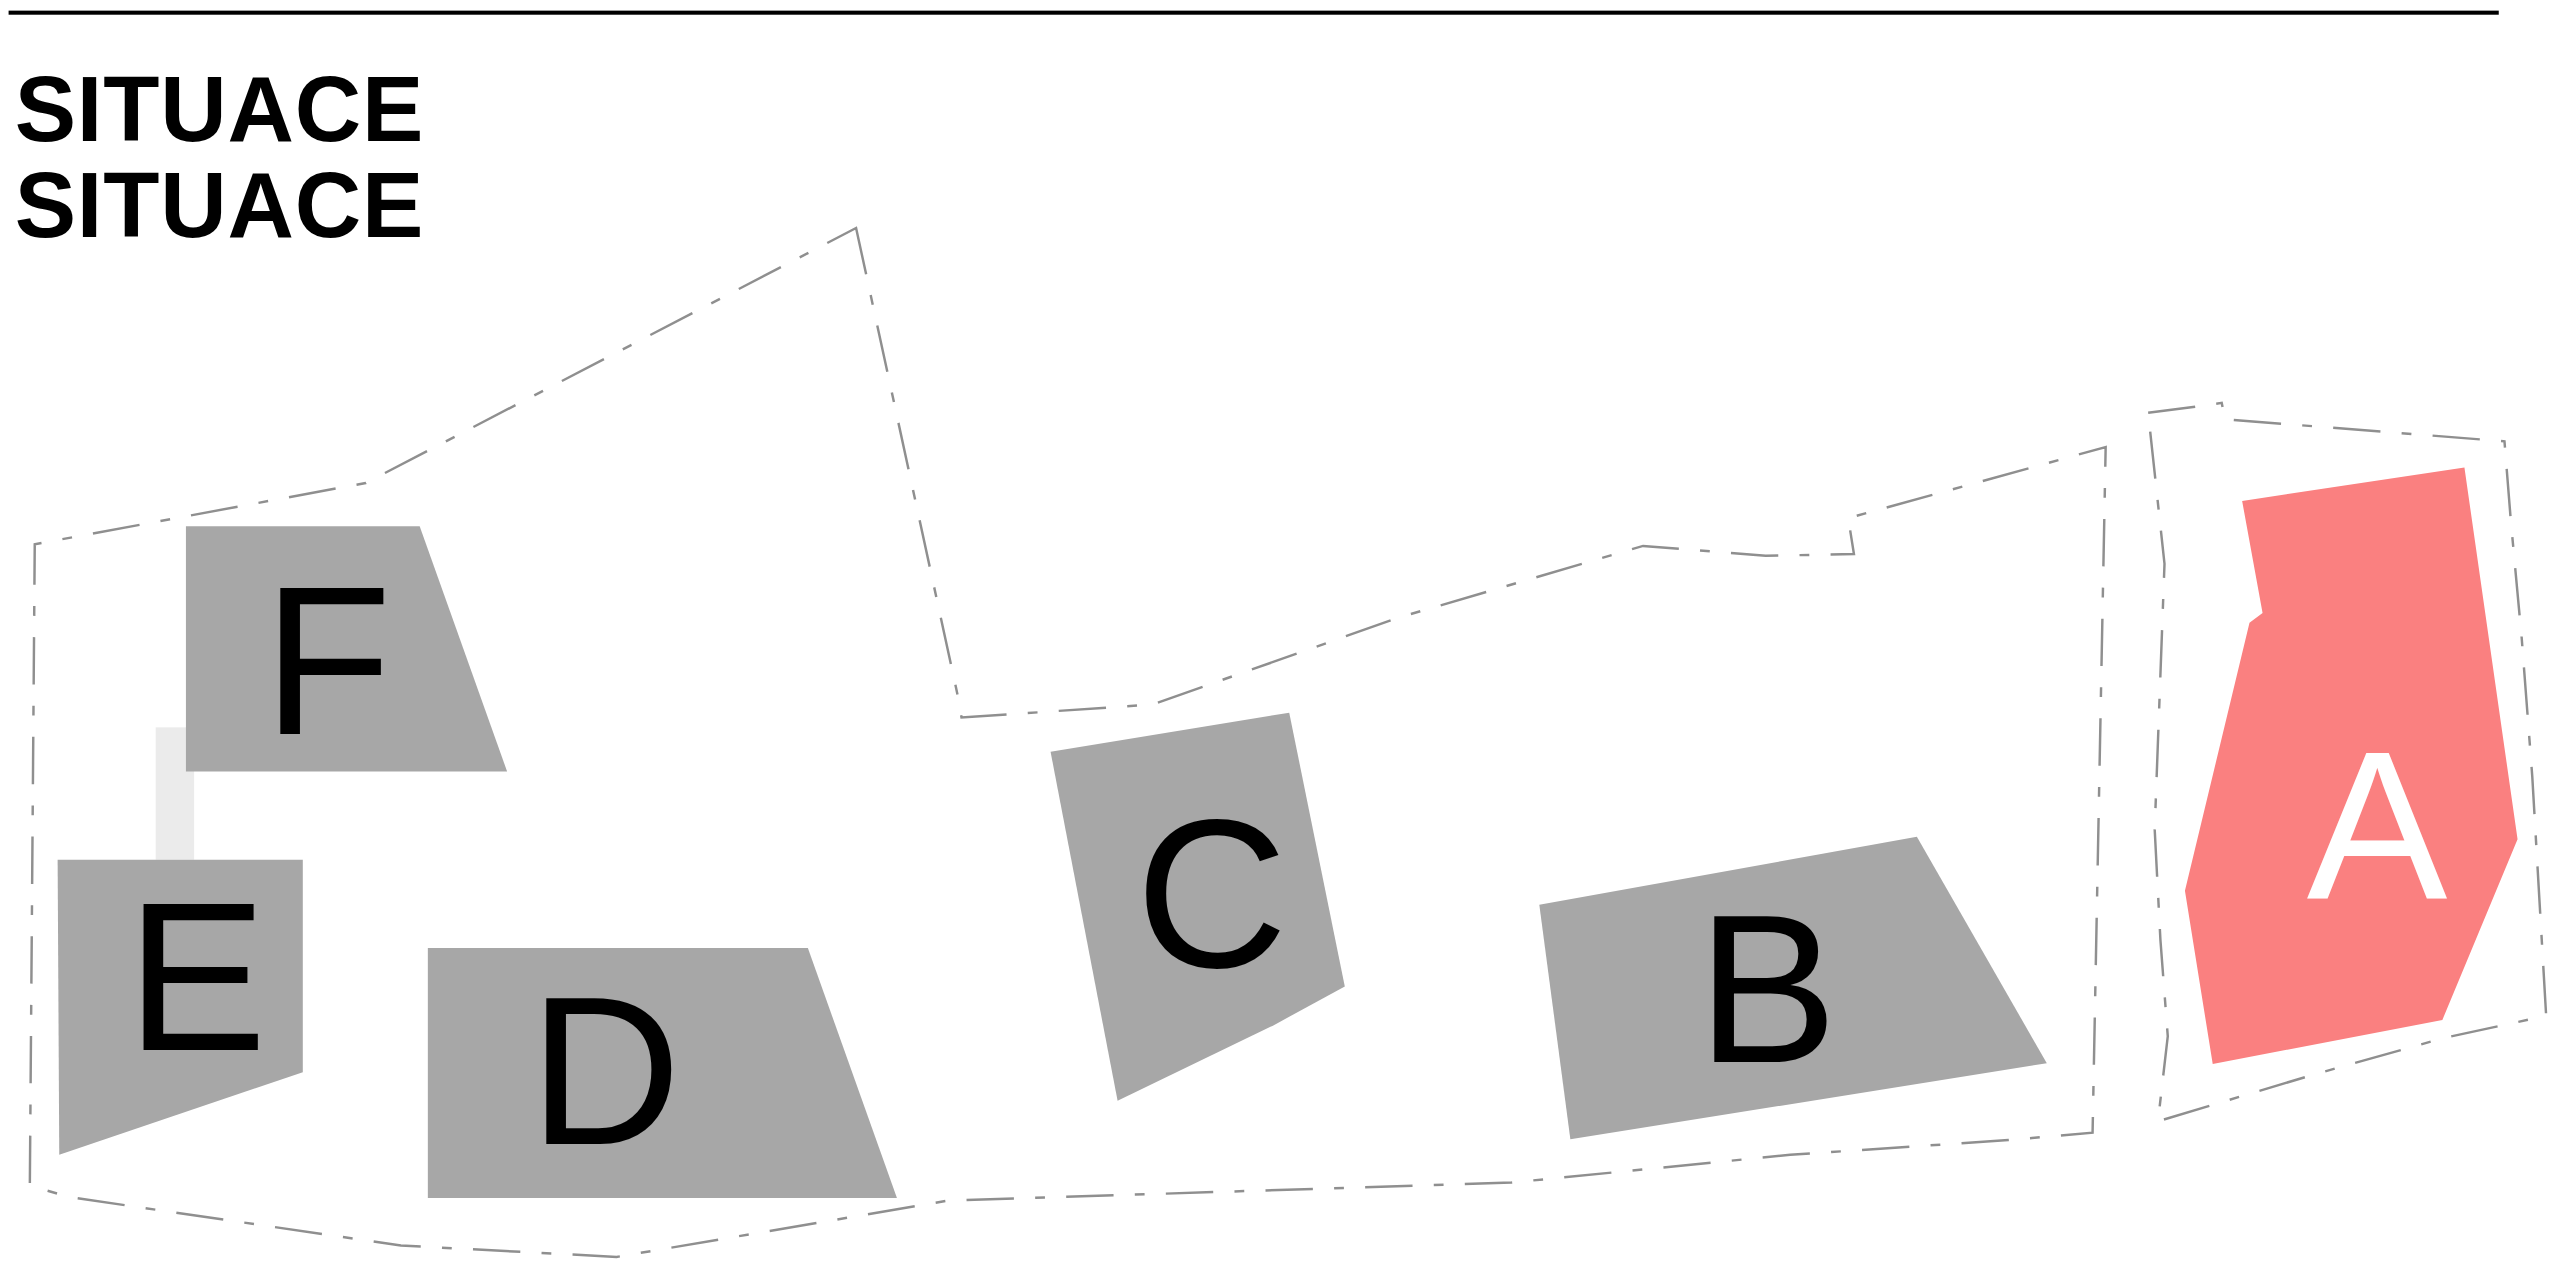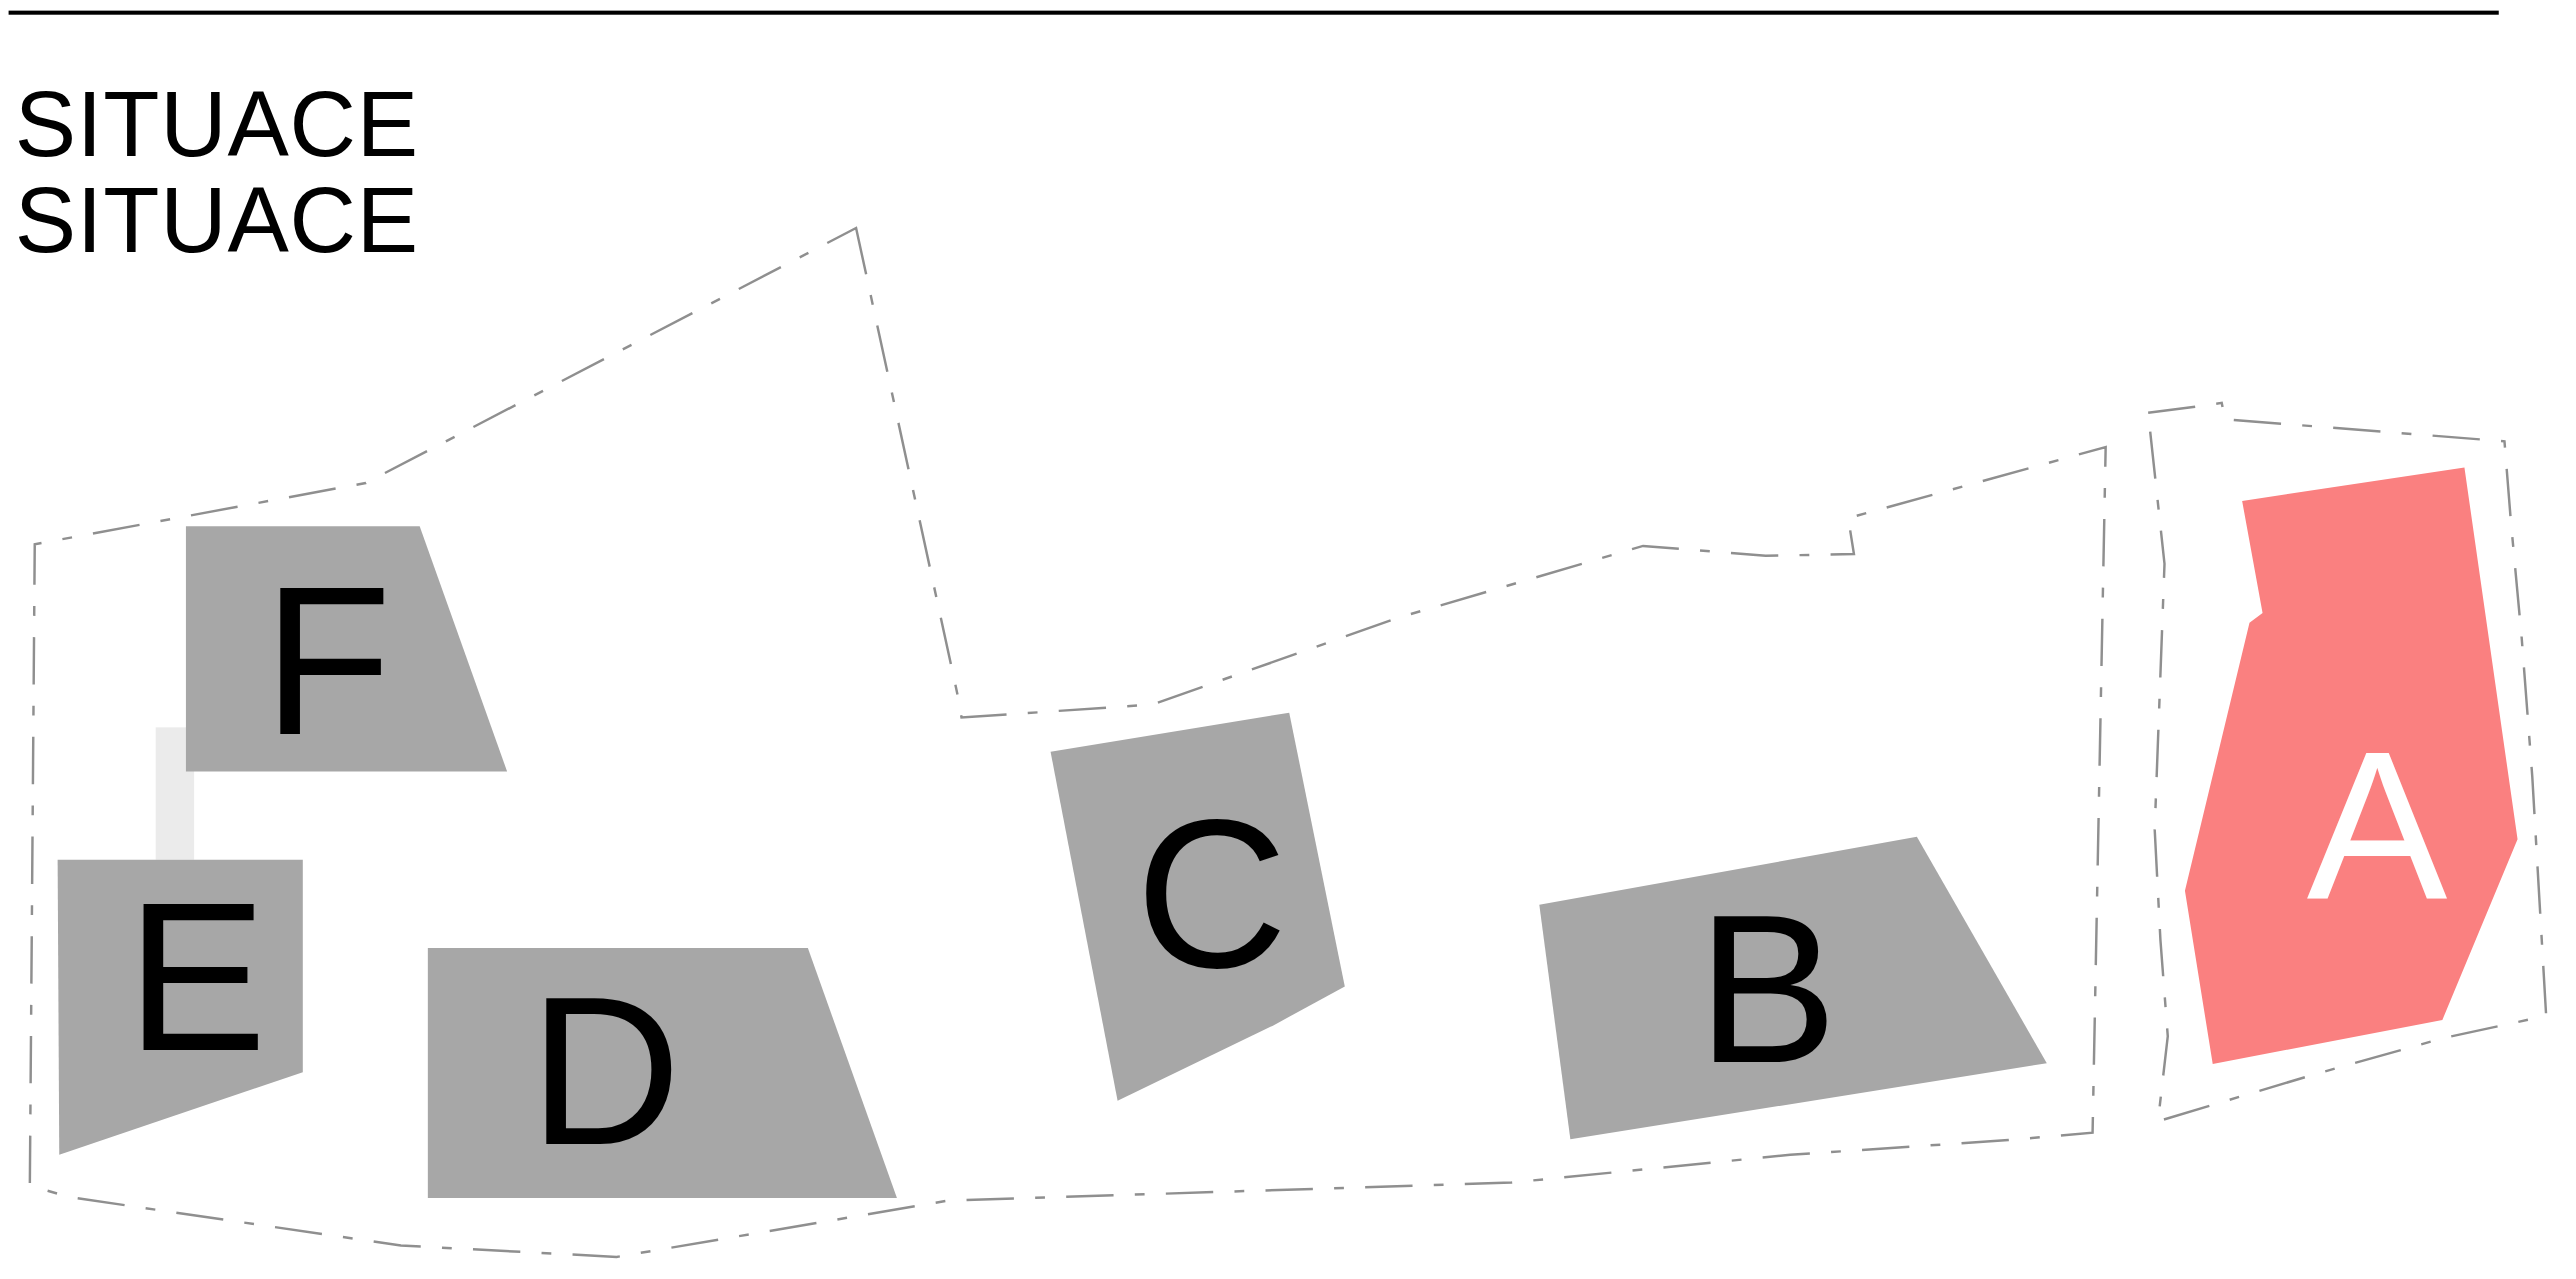--- a/index.html
+++ b/index.html
@@ -21,24 +21,24 @@
     position: absolute;
     left: 0;
     top: 0;
     width: 2576px;
     height: 1279px;
     display: block;
   }
   .drawing-title {
     position: absolute;
     left: 14.7px;
-    top: 76px;
+    top: 61px;
     font-size: 92px;
     line-height: 96px;
-    font-weight: 400;
+    font-weight: 700;
     color: #000000;
     letter-spacing: 0.8px;
     white-space: nowrap;
   }
   .drawing-title div { display: block; }
   .boundary {
     fill: none;
     stroke-width: 3;
     stroke-dasharray: 58 26 12 26;
     stroke-linecap: butt;

